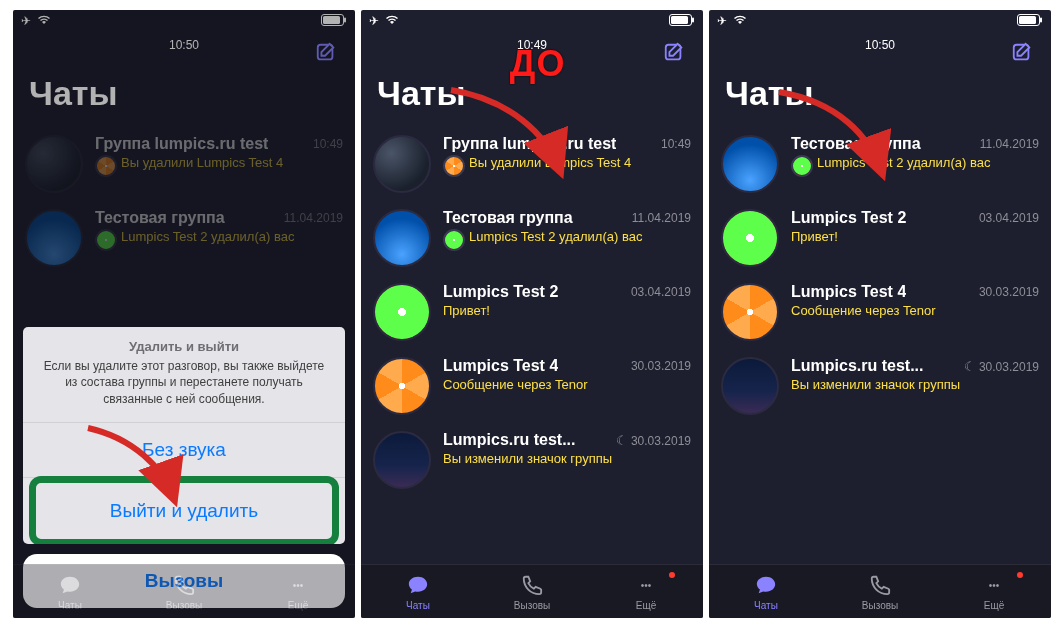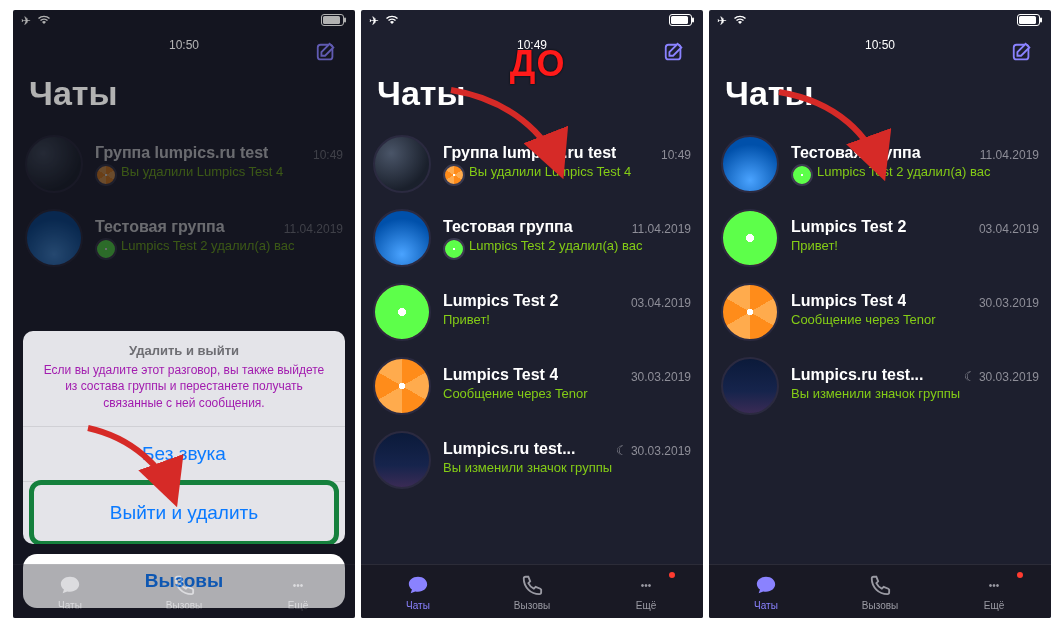--- a/index.html
+++ b/index.html
@@ -11,36 +11,36 @@
   .sb-time { position: absolute; left: 50%; transform: translateX(-50%); margin-top: 48px; }
   
   .header { display: flex; justify-content: flex-end; align-items: center; padding: 8px 16px 6px; }
   .compose-btn { width: 26px; height: 26px; color: #8a82ff; display:flex; align-items:center; justify-content:center; }
   .page-title { color: #fff; font-size: 34px; font-weight: 700; padding: 2px 16px 14px; }
   
   .chat-list { }
   .chat-row { display: flex; padding: 8px 12px; gap: 12px; align-items: flex-start; }
   .avatar { width: 58px; height: 58px; border-radius: 50%; flex-shrink: 0; background:#333 center/cover no-repeat; position: relative; border:2px solid #2b2a40;}
   .content { flex: 1; min-width: 0; }
-  .row1 { display: flex; justify-content: space-between; align-items: flex-end; gap:6px;margin-top:9px;}
+  .row1 { display: flex; justify-content: space-between; align-items: center; gap:6px;}
   .name { color: #fff; font-size: 16px; font-weight: 700; white-space: nowrap; overflow: hidden; text-overflow: ellipsis; }
   .time { color: #8e8e98; font-size: 12px; flex-shrink:0; }
-  .snippet { color: #84cc16; font-size: 13px; line-height: 1.25; margin-top: 2px; display: flex; gap:4px; }
+  .snippet { color: #fde047; font-size: 13px; line-height: 1.25; margin-top: 2px; display: flex; gap:4px; }
   .snippet-text{max-width: 190px;}
   .mini-avatar { width:22px; height:22px; border-radius:50%; flex-shrink:0; border:2px solid #3a3a50; }
   
   .dim { position:absolute; inset:0; background:rgba(0,0,0,0.3); }
   .sheet { position: absolute; left:10px; right:10px; bottom:10px; }
-  .sheet-card { background: rgba(235,235,240,0.97); border-radius: 10px; overflow: hidden; }
+  .sheet-card { background: rgba(235,235,240,0.97); border-radius: 5px; overflow: hidden; }
   .sheet-title { text-align:center; font-size:13px; font-weight:600; color:#6e6e73; padding:12px 16px 4px;}
-  .sheet-desc  { text-align:center; font-size:12px; color:#a21caf; padding:0 18px 14px; line-height:1.4;}
+  .sheet-desc  { text-align:center; font-size:12px; color:#404040; padding:0 18px 14px; line-height:1.4;}
   .sheet-sep { height:1px; background:#d0d0d5; }
   .sheet-btn { display:block; width:100%; text-align:center; padding:16px 0; font-size:19px; color:#0a7aff; background:transparent; border:none; }
   .cancel-card { margin-top:10px; background:#fff; border-radius:14px; }
-  .highlight-frame { border:5px solid #15803d; border-radius:12px; margin:-2px 6px; padding:1px 0;}
+  .highlight-frame { border:7px solid #15803d; border-radius:12px; margin:-2px 6px; padding:1px 0;}
   
   .tabbar { position:absolute; bottom:0; left:0; right:0; height:54px; background:#191924; display:flex; border-top:1px solid #2c2c38;}
   .tab { flex:1; display:flex; flex-direction:column; align-items:center; justify-content:center; gap:2px; color:#9a9aa3; font-size:10px; position:relative;}
   .tab.active { color:#8a82ff; }
   .tab-icon { width:26px; height:26px; display:flex; align-items:center; justify-content:center;}
   .badge-dot { position:absolute; top:5px; right:26px; width:10px; height:10px; border-radius:50%; background:#ff3b30; border:2px solid #191924;}
   
   .overlay-label { position:absolute; top:33px; left:50%; transform:translateX(-40%); color:#ff1a1a; font-size:36px; font-weight:900; font-family: 'Arial Black', Arial; letter-spacing:1px; text-shadow:0 0 2px #000;}
   .arrow { position:absolute; width:120px; height:90px; pointer-events:none; }
   .arrow svg { width:100%; height:100%; overflow:visible;}

